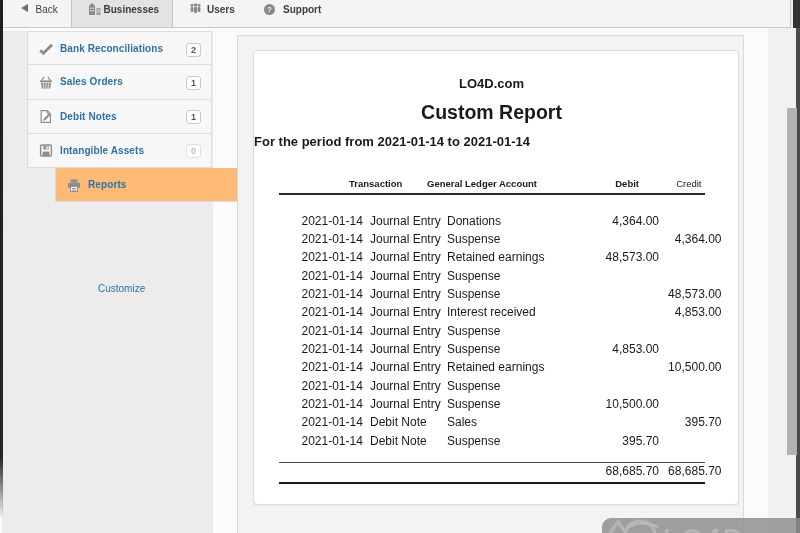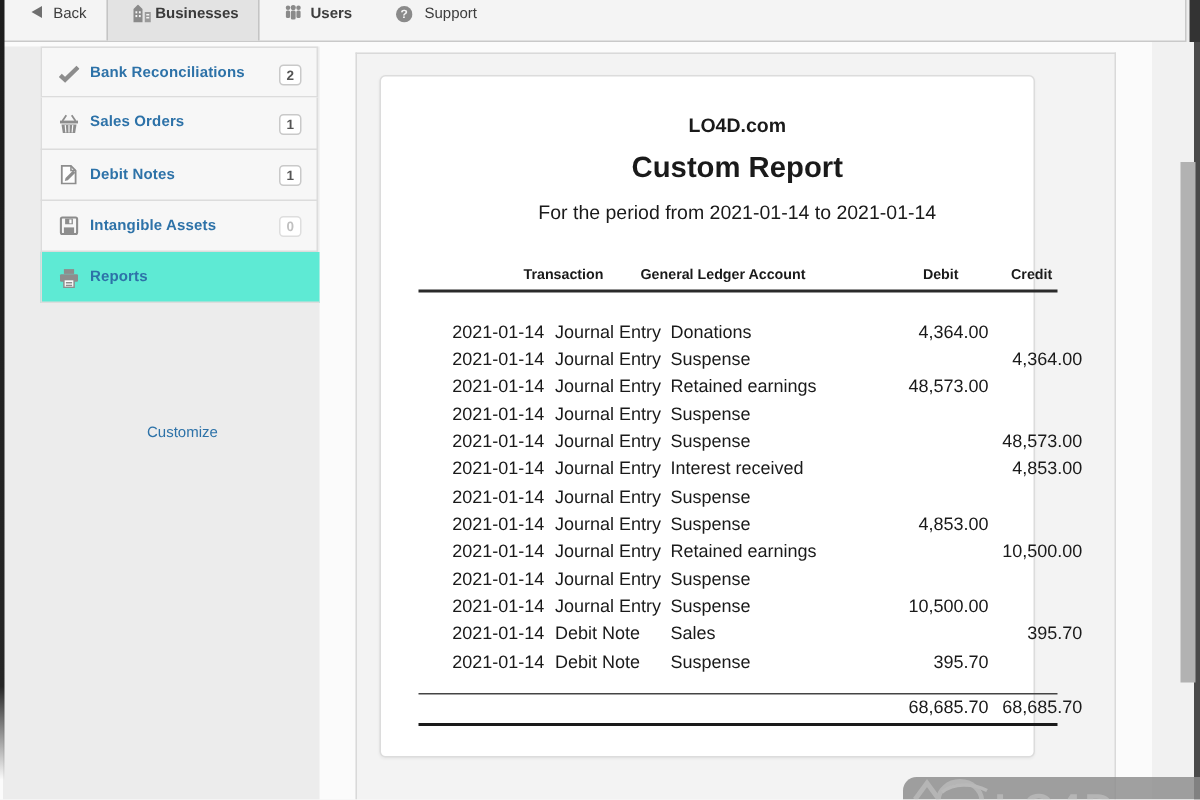--- a/index.html
+++ b/index.html
@@ -38,26 +38,26 @@
       <rect x="8.6" y="4" width="2.8" height="5" rx="1"></rect>
     <circle cx="6.5" cy="2" r="1.7"></circle>
       <rect x="4.9" y="4" width="3.2" height="6" rx="1"></rect>
   </g>
 </svg>
 <div class="abs" style="left:207px;top:3.5px;font-size:10px;font-weight:bold;color:#3d3d3d;">Users</div>
 <svg class="abs" style="left:264px;top:3.7px;" width="11" height="11" viewBox="0 0 11 11">
   <circle cx="5.5" cy="5.5" r="5.5" fill="#8a8a8a"></circle>
   <text x="5.5" y="8.3" font-size="8" font-weight="bold" fill="#f4f4f4" text-anchor="middle" font-family="Liberation Sans">?</text>
 </svg>
-<div class="abs" style="left:283px;top:3.5px;font-size:10px;font-weight:normal;color:#3d3d3d;">Support</div>
+<div class="abs" style="left:283px;top:3.5px;font-size:10px;font-weight:bold;color:#3d3d3d;">Support</div>
 
 <style>
  .sitem{position:relative;width:185px;height:34.3px;background:#f7f7f7;border:1px solid #dcdcdc;border-top:none;box-sizing:border-box;}
  .sitem.first{border-top:1px solid #dcdcdc;}
- .sitem.sel{background:#5eead4;border-right:none;width:186px;}
+ .sitem.sel{background:#fdba74;border-right:none;width:186px;margin-left:28px;}
  .slabel{position:absolute;left:32px;top:11px;font-size:10px;font-weight:bold;color:#2d72a8;letter-spacing:0.1px;}
  .sicon{position:absolute;left:11px;top:10.5px;}
  .sbadge{position:absolute;right:10px;top:10.5px;width:15px;height:14px;background:#fff;border:1px solid #c9c9c9;border-radius:3px;box-sizing:border-box;font-size:9px;font-weight:bold;color:#555;text-align:center;line-height:12px;}
  .sbadge.zero{color:#c0c0c0;border-color:#dedede;}
 </style>
 <div id="sidebar" class="abs" style="left:27px;top:31px;width:216px;">
   <div class="sitem first">
     <svg class="sicon" width="14" height="13" viewBox="0 0 14 13">
         <path d="M1.2 7.2 L4.4 10.2 L13 1.8" stroke="#8d8d8d" stroke-width="2.9" fill="none"></path>
       </svg>
@@ -104,28 +104,28 @@
         <rect x="4.9" y="10.8" width="4.2" height="1" fill="#8d8d8d"></rect>
       </svg>
     <div class="slabel">Reports</div>
   </div>
 </div>
 
 <div class="abs" style="left:98px;top:283px;font-size:10px;color:#2d72a8;">Customize</div>
 
 <div class="abs" style="left:237px;top:35px;width:507px;height:498px;background:#f3f3f3;border:1px solid #d9d9d9;border-bottom:none;box-sizing:border-box;"></div>
 
-<div id="paper" class="abs" style="left:253px;top:50px;width:437px;height:455px;background:#fff;border:1px solid #dcdcdc;border-radius:4px;box-shadow:0 1px 2px rgba(0,0,0,0.05);box-sizing:border-box;color:#1a1a1a;">
+<div id="paper" class="abs" style="left:253px;top:50px;width:486px;height:455px;background:#fff;border:1px solid #dcdcdc;border-radius:4px;box-shadow:0 1px 2px rgba(0,0,0,0.05);box-sizing:border-box;color:#1a1a1a;">
   <div class="abs" style="left:0;top:24.5px;width:475px;text-align:center;font-size:13px;font-weight:bold;">LO4D.com</div>
   <div class="abs" style="left:0;top:50.3px;width:475px;text-align:center;font-size:19.5px;font-weight:bold;">Custom Report</div>
-  <div class="abs" style="left:0;top:83px;width:475px;text-align:center;font-size:13px;font-weight:normal;">For the period from 2021-01-14 to 2021-01-14</div>
+  <div class="abs" style="left:0;top:83px;width:475px;text-align:left;font-size:13px;font-weight:bold;">For the period from 2021-01-14 to 2021-01-14</div>
   <div class="abs" style="left:95px;top:127px;font-size:9.5px;font-weight:bold;">Transaction</div>
   <div class="abs" style="left:173px;top:127px;font-size:9.5px;font-weight:bold;">General Ledger Account</div>
   <div class="abs" style="left:285px;top:127px;width:100px;text-align:right;font-size:9.5px;font-weight:bold;">Debit</div>
-  <div class="abs" style="left:347.5px;top:127px;width:100px;text-align:right;font-size:9.5px;font-weight:bold;">Credit</div>
+  <div class="abs" style="left:347.5px;top:127px;width:100px;text-align:right;font-size:9.5px;font-weight:normal;">Credit</div>
   <div class="abs" style="left:24.5px;top:142px;width:426.5px;height:2px;background:#2a2a2a;"></div>
   <div class="abs tcol" style="left:27.5px;top:160.6px;">2021-01-14<br>2021-01-14<br>2021-01-14<br>2021-01-14<br>2021-01-14<br>2021-01-14<br>2021-01-14<br>2021-01-14<br>2021-01-14<br>2021-01-14<br>2021-01-14<br>2021-01-14<br>2021-01-14</div>
   <div class="abs tcol" style="left:96px;top:160.6px;">Journal Entry<br>Journal Entry<br>Journal Entry<br>Journal Entry<br>Journal Entry<br>Journal Entry<br>Journal Entry<br>Journal Entry<br>Journal Entry<br>Journal Entry<br>Journal Entry<br>Debit Note<br>Debit Note</div>
   <div class="abs tcol" style="left:173px;top:160.6px;">Donations<br>Suspense<br>Retained earnings<br>Suspense<br>Suspense<br>Interest received<br>Suspense<br>Suspense<br>Retained earnings<br>Suspense<br>Suspense<br>Sales<br>Suspense</div>
   <div class="abs tcol" style="left:285px;top:160.6px;width:100px;text-align:right;">4,364.00<br>&nbsp;<br>48,573.00<br>&nbsp;<br>&nbsp;<br>&nbsp;<br>&nbsp;<br>4,853.00<br>&nbsp;<br>&nbsp;<br>10,500.00<br>&nbsp;<br>395.70</div>
   <div class="abs tcol" style="left:347.5px;top:160.6px;width:100px;text-align:right;">&nbsp;<br>4,364.00<br>&nbsp;<br>&nbsp;<br>48,573.00<br>4,853.00<br>&nbsp;<br>&nbsp;<br>10,500.00<br>&nbsp;<br>&nbsp;<br>395.70<br>&nbsp;</div>
   <div class="abs" style="left:24.5px;top:411px;width:426.5px;height:1.2px;background:#444;"></div>
   <div class="abs tcol" style="left:285px;top:411px;width:100px;text-align:right;">68,685.70</div>
   <div class="abs tcol" style="left:347.5px;top:411px;width:100px;text-align:right;">68,685.70</div>
   <div class="abs" style="left:24.5px;top:431px;width:426.5px;height:2px;background:#1a1a1a;"></div>

